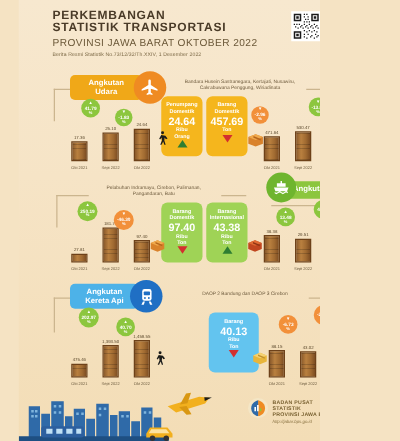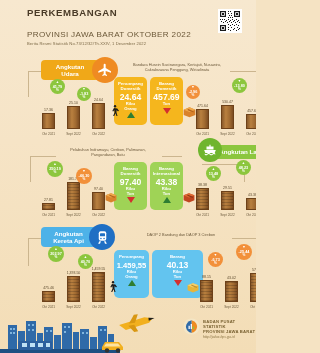--- a/index.html
+++ b/index.html
@@ -3,21 +3,21 @@
 <meta charset="utf-8">
 <style>
   html,body{margin:0;padding:0;}
   body{
     width:256px;height:353px;overflow:hidden;
     background:#f5e3c3;
     font-family:"Liberation Sans", sans-serif;
     position:relative;
   }
   .page{position:absolute;inset:0;
-    background:linear-gradient(180deg,#f7e8cf 0%,#f6e4c6 40%,#f3ddb6 100%);}
+    background:linear-gradient(180deg,#f7e8cf 0%,#f6e4c6 40%,#f3ddb6 100%);margin-left:15px;}
 
   
   .header{position:absolute;left:0;top:0;width:256px;height:52px;}
   .h-title{position:absolute;left:27px;top:8px;
     font-size:9.6px;font-weight:bold;letter-spacing:.6px;color:#4a3b28;line-height:10.4px;}
   .h-sub{position:absolute;left:27px;top:30px;
     font-size:8.1px;letter-spacing:.35px;color:#6b5838;line-height:9px;}
   .h-brs{position:absolute;left:27px;top:41px;
     font-size:4.1px;letter-spacing:.1px;color:#7d6a47;}
   .qr{position:absolute;right:14px;top:9px;width:24px;height:24px;
@@ -94,20 +94,21 @@
   .f-l2{font-size:3.5px;font-style:italic;color:#8a7343;line-height:4.4px;margin-top:.6px;}
 </style>
 </head>
 <body>
 
 <div class="page">
 
   <div class="header">
     <div class="h-title">
       <div>PERKEMBANGAN</div>
+      <div>STATISTIK TRANSPORTASI</div>
     </div>
     <div class="h-sub">PROVINSI JAWA BARAT OKTOBER 2022</div>
     <div class="h-brs">Berita Resmi Statistik No.73/12/32/Th.XXIV, 1 Desember 2022</div>
     <div class="qr">
       <svg width="22" height="22" viewBox="0 0 22 22">
         <rect width="22" height="22" fill="#fff"></rect>
         <g fill="#1a1a1a">
           <rect x="1" y="1" width="6" height="6"></rect>
             <rect x="2.2" y="2.2" width="3.6" height="3.6" fill="#fff"></rect>
             <rect x="3" y="3" width="2" height="2"></rect>
@@ -406,28 +407,21 @@
         <span>202.97</span>
         <span class="pct">%</span>
       </div>
       <div class="badge green" style="left:40px;top:2px;width:15px;height:15px;">
         <span class="arw">▲</span>
         <span>40.70</span>
         <span class="pct">%</span>
       </div>
     </div>
 
-    <div class="kpi sky" style="left:98px;top:28px;width:35px;height:48px;">
-      <div class="kpi-t">Penumpang</div>
-      <div class="kpi-v" style="font-size:7.6px;">1.459,55</div>
-      <div class="kpi-u">Ribu</div>
-      <div class="kpi-u">Orang</div>
-      <div class="tri up"></div>
-    </div>
-    <div class="kpi sky" style="left:136px;top:28px;width:51px;height:48px;">
+    <div class="kpi sky" style="left:136px;top:28px;width:40px;height:48px;">
       <div class="kpi-t">Barang</div>
       <div class="kpi-v">40.13</div>
       <div class="kpi-u">Ribu</div>
       <div class="kpi-u">Ton</div>
       <div class="tri down"></div>
     </div>
 
     <div style="position:absolute;left:90px;top:57px;">
       <svg width="13" height="16" viewBox="0 0 24 24" fill="#1d1d1b">
           <circle cx="13" cy="3.2" r="2.2"></circle>

